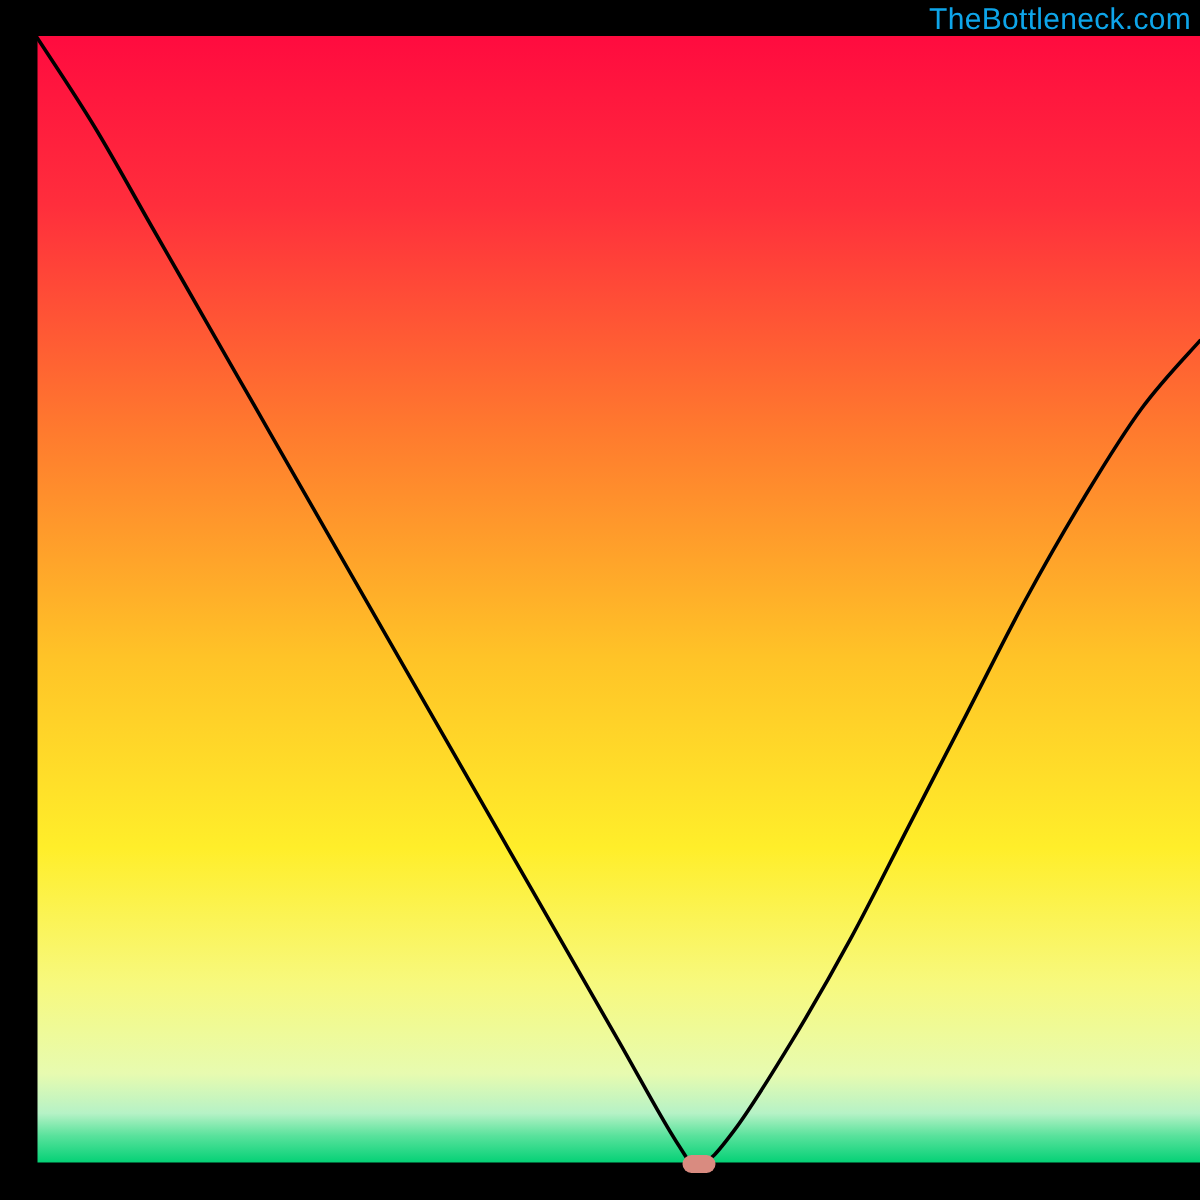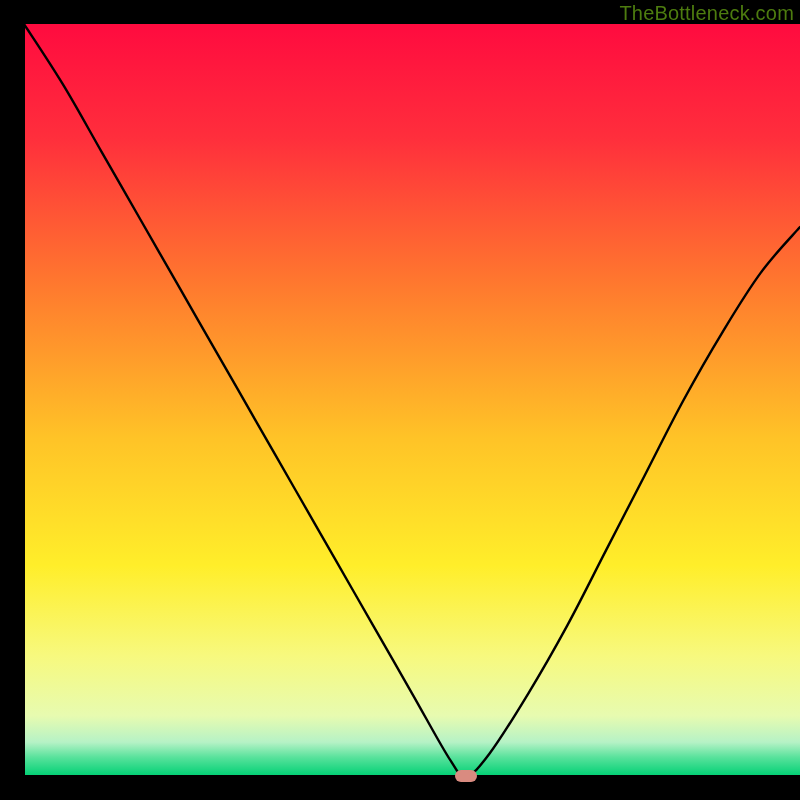--- a/index.html
+++ b/index.html
@@ -16,21 +16,21 @@
     width: 800px;
     height: 800px;
   }
   svg {
     display: block;
   }
   .watermark {
     position: absolute;
     top: 2px;
     right: 6px;
-    color: #4d7c0f;
+    color: #0ea5e9;
     font-size: 20px;
     font-weight: 500;
     letter-spacing: 0.2px;
     user-select: none;
     pointer-events: none;
   }
   .marker {
     position: absolute;
     width: 22px;
     height: 12px;

